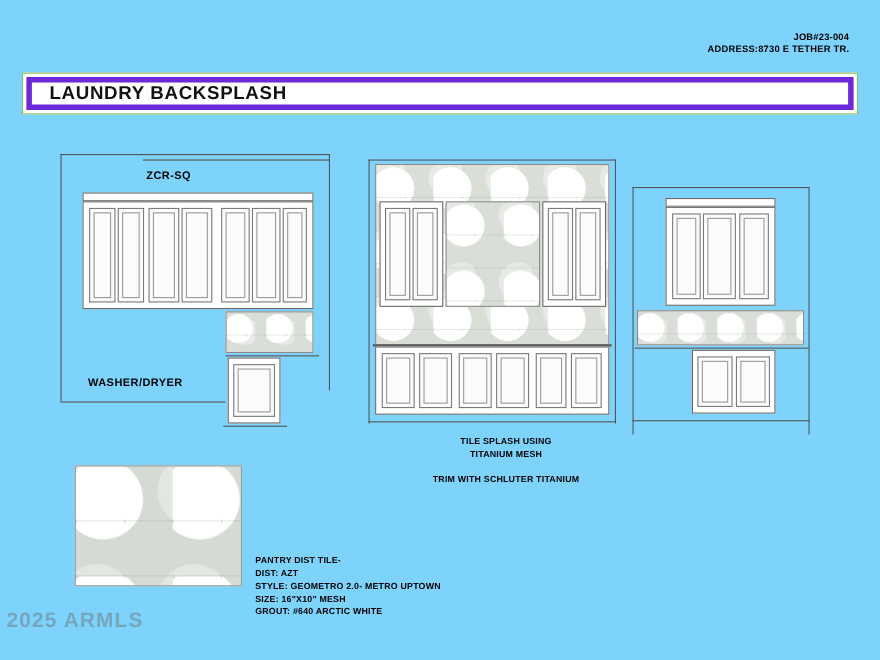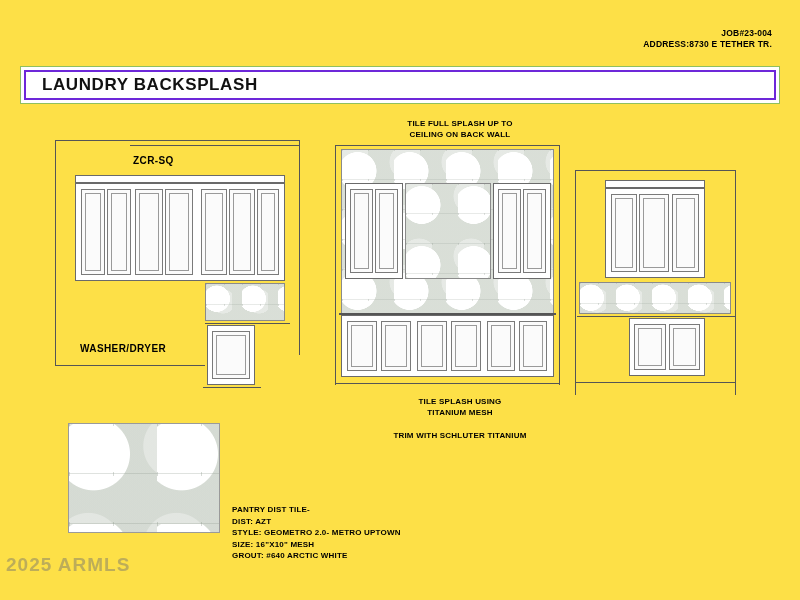--- a/index.html
+++ b/index.html
@@ -11,21 +11,21 @@
     width: 800px;
     height: 600px;
     position: relative;
     font-family: "Liberation Sans", sans-serif;
     color: #000000;
     overflow: hidden;
   }
   .page {
     position: absolute;
     inset: 0;
-    background: #fde047;
+    background: #7dd3fc;
   }
 
   
   .job-block {
     position: absolute;
     right: 28px;
     top: 28px;
     text-align: right;
     font-size: 8.5px;
     line-height: 11px;
@@ -39,21 +39,21 @@
     top: 66px;
     width: 760px;
     height: 38px;
     border: 1.5px solid #8fbf5f;
     box-sizing: border-box;
     background: #ffffff;
   }
   .title-bar-inner {
     position: absolute;
     inset: 3px;
-    border: 2px solid #6d28d9;
+    border: 5px solid #6d28d9;
     box-sizing: border-box;
     display: flex;
     align-items: center;
     padding-left: 16px;
   }
   .title-text {
     font-size: 17px;
     font-weight: bold;
     letter-spacing: 0.6px;
     color: #111;
@@ -197,22 +197,20 @@
     <div class="ln hl" style="left:150px; top:188px; width:85px;"></div>
 
     <div class="box" style="left:152px; top:190px; width:48px; height:60px;"></div>
     <div class="panel" style="left:157px; top:196px; width:38px; height:48px;"></div>
     <div class="ln hl" style="left:0px; top:230px; width:150px;"></div>
     <div class="ln hl" style="left:148px; top:252px; width:58px;"></div>
 
     <div class="label" style="left:25px; top:208px;">WASHER/DRYER</div>
   </div>
 
-  <div class="note" style="left:370px; top:118px; width:180px;">TILE FULL SPLASH UP TO
-CEILING ON BACK WALL</div>
 
   <div class="dwg" style="left:335px; top:145px; width:235px; height:245px;">
     <div class="ln vl" style="left:0px; top:0px; height:240px;"></div>
     <div class="ln vl" style="left:224px; top:0px; height:240px;"></div>
     <div class="ln hl" style="left:0px; top:0px; width:225px;"></div>
 
     <div class="tile" style="left:6px; top:4px; width:213px; height:165px;"></div>
 
     <div class="box" style="left:10px; top:38px; width:58px; height:96px;"></div>
     <div class="panel" style="left:15px; top:44px; width:23px; height:84px;"></div>

